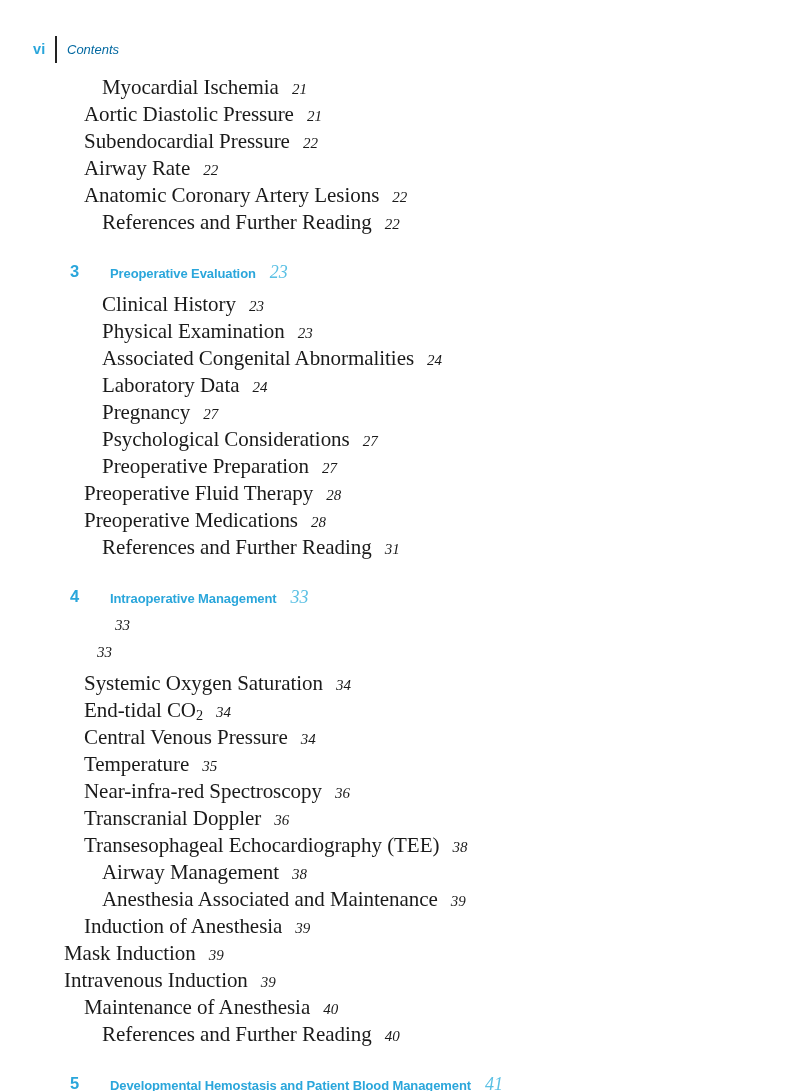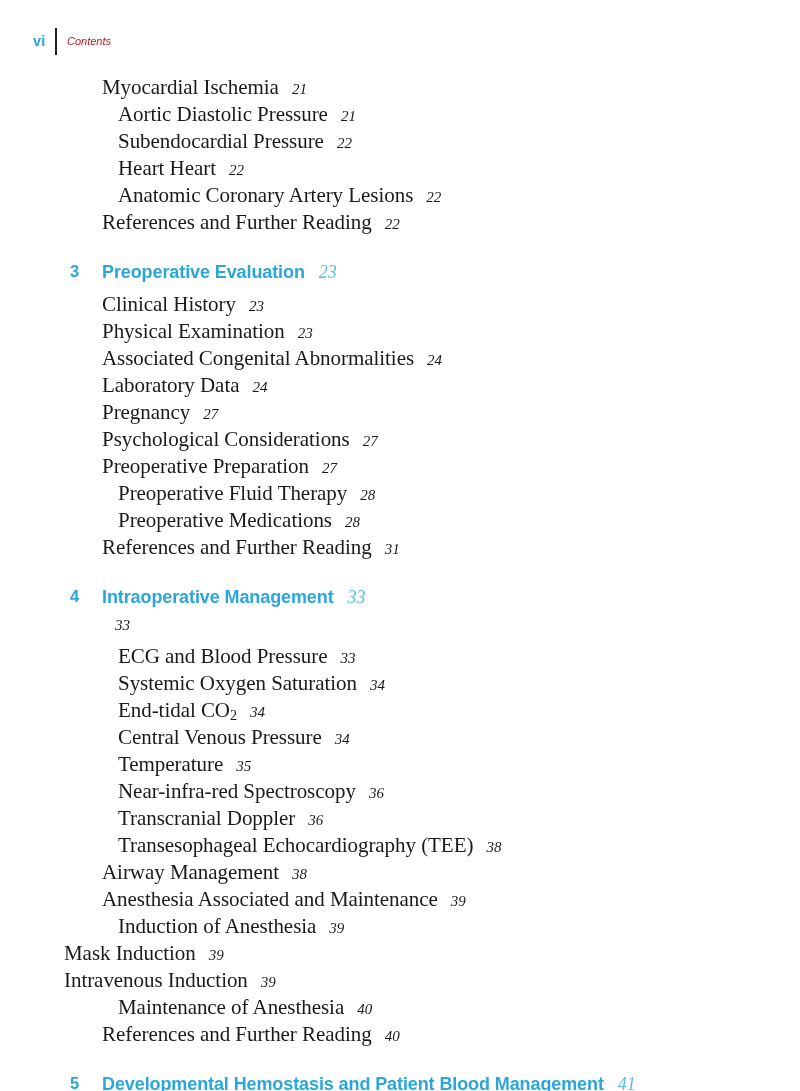--- a/index.html
+++ b/index.html
@@ -14,21 +14,21 @@
     position: relative;
     font-family: "Liberation Serif", "DejaVu Serif", serif;
     color: #1a1a1a;
     -webkit-font-smoothing: antialiased;
   }
 
   
   .running-head {
     position: absolute;
     left: 33px;
-    top: 27px;
+    top: 35px;
     height: 28px;
     display: flex;
     align-items: center;
   }
   .folio {
     font-family: "Liberation Sans", "DejaVu Sans", sans-serif;
     font-weight: bold;
     font-size: 14.5px;
     color: #2aa6db;
     letter-spacing: 0.2px;
@@ -36,22 +36,22 @@
   }
   .head-rule {
     width: 2.5px;
     height: 27px;
     background: #222222;
     margin: 0 10px 0 9px;
   }
   .head-title {
     font-family: "Liberation Sans", "DejaVu Sans", sans-serif;
     font-style: italic;
-    font-size: 11px;
-    color: #b91c1c;
+    font-size: 13px;
+    color: #0369a1;
     line-height: 1;
   }
 
   
   .toc {
     position: absolute;
     left: 0;
     top: 75px;
     width: 800px;
   }
@@ -85,35 +85,36 @@
   .page {
     font-size: 15px;
     font-style: italic;
     margin-left: 13px;
   }
 
   
   .row.chapter .label {
     font-family: "Liberation Sans", "DejaVu Sans", sans-serif;
     font-weight: bold;
-    font-size: 18px;
+    font-size: 13px;
     color: #2aa6db;
     letter-spacing: -0.1px;
+    margin-left: 8px;
   }
   .row.chapter .page {
     font-family: "Liberation Serif", "DejaVu Serif", serif;
     font-style: italic;
     font-size: 18px;
     color: #5bc0e4;
     margin-left: 14px;
   }
 
   
   .lvl1 { padding-left: 102px; }
-  .lvl2 { padding-left: 118px; }
+  .lvl2 { padding-left: 84px; }
   .lvl3 { padding-left: 64px; }
 
   sub {
     font-size: 0.68em;
     vertical-align: -0.22em;
   }
 </style>
 </head>
 <body>
 
@@ -130,21 +131,21 @@
     </div>
     <div class="row lvl2">
       <span class="label">Aortic Diastolic Pressure</span>
       <span class="page">21</span>
     </div>
     <div class="row lvl2">
       <span class="label">Subendocardial Pressure</span>
       <span class="page">22</span>
     </div>
     <div class="row lvl2">
-      <span class="label">Heart Heart</span>
+      <span class="label">Airway Rate</span>
       <span class="page">22</span>
     </div>
     <div class="row lvl2">
       <span class="label">Anatomic Coronary Artery Lesions</span>
       <span class="page">22</span>
     </div>
     <div class="row lvl1">
       <span class="label">References and Further Reading</span>
       <span class="page">22</span>
     </div>
@@ -195,21 +196,20 @@
     </div>
     <div class="row chapter lvl1">
       <span class="chapnum">4</span>
       <span class="label">Intraoperative Management</span>
       <span class="page">33</span>
     </div>
     <div class="row lvl1">
       <span class="page">33</span>
     </div>
     <div class="row lvl2">
-      <span class="label">ECG and Blood Pressure</span>
       <span class="page">33</span>
     </div>
     <div class="row lvl2">
       <span class="label">Systemic Oxygen Saturation</span>
       <span class="page">34</span>
     </div>
     <div class="row lvl2">
       <span class="label">End-tidal CO<sub>2</sub></span>
       <span class="page">34</span>
     </div>

